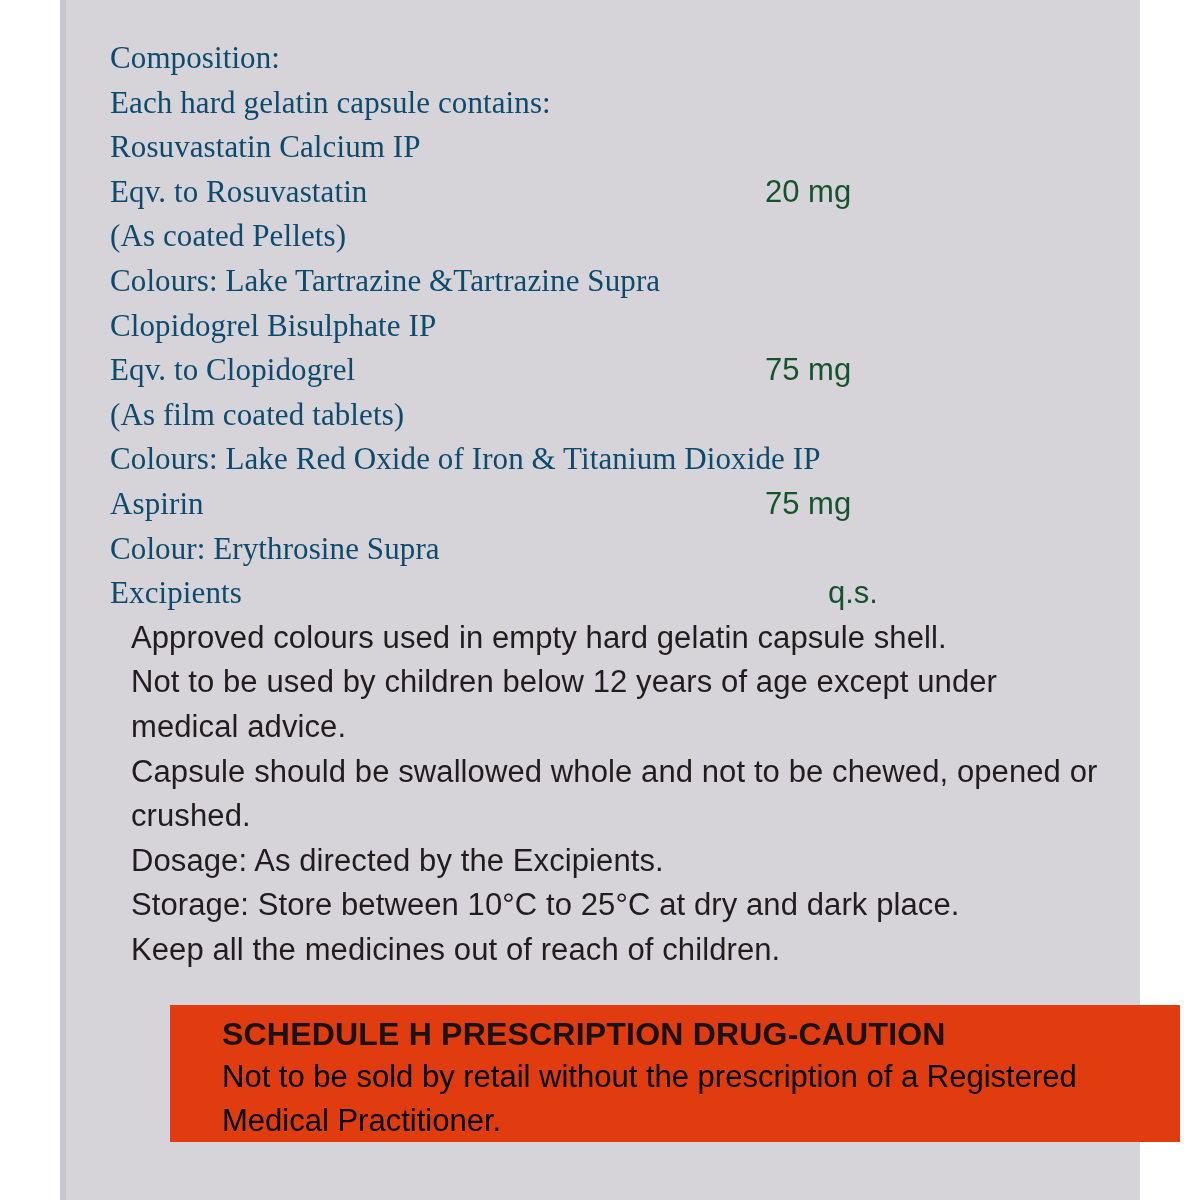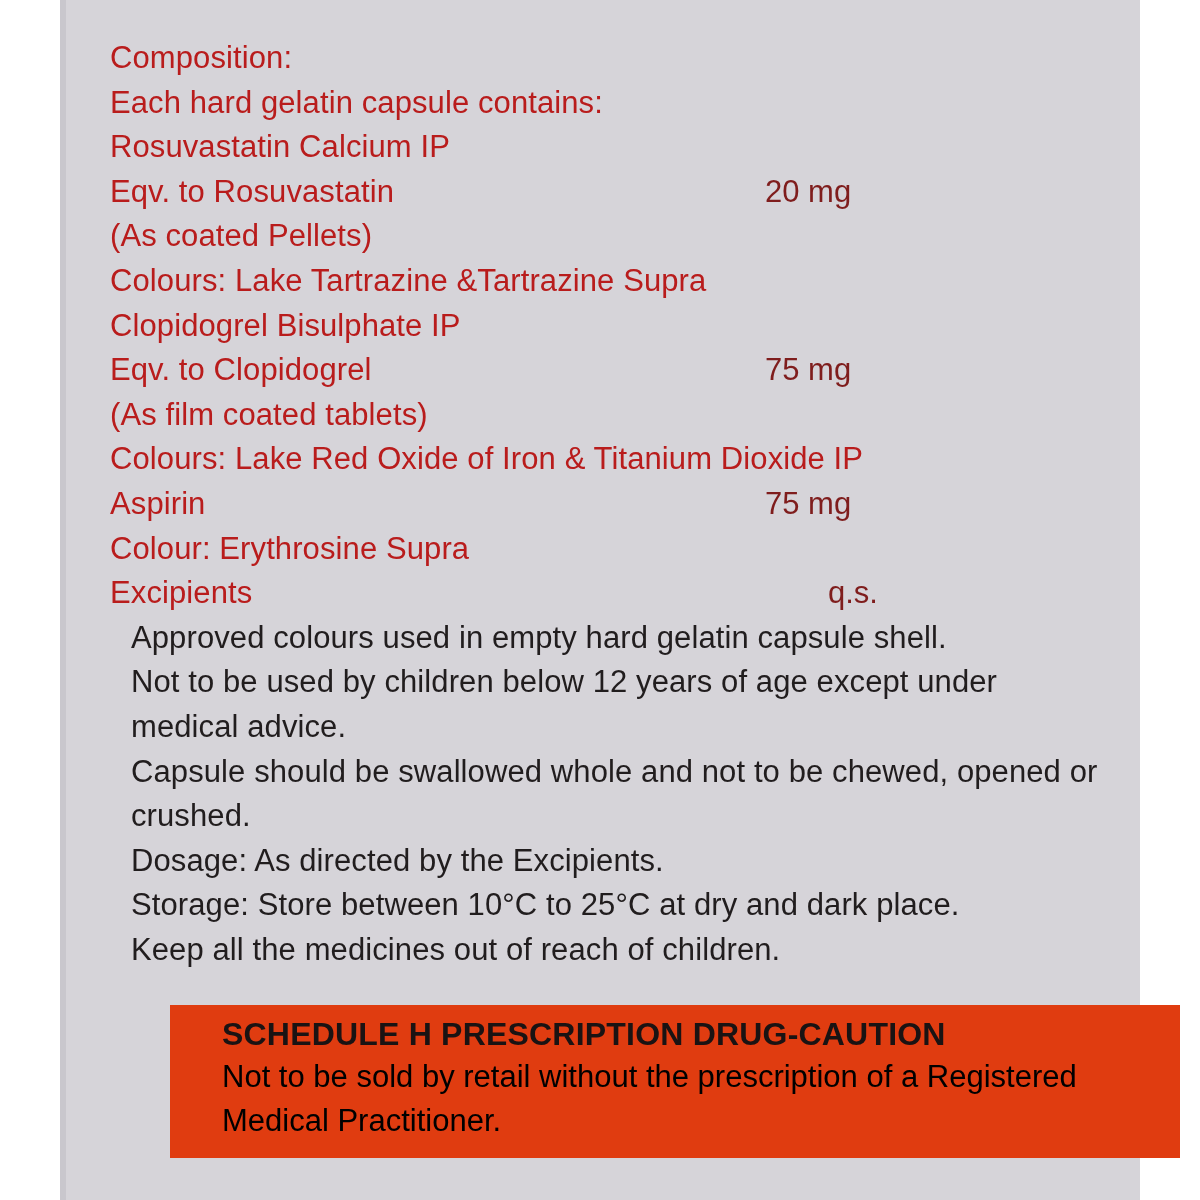--- a/index.html
+++ b/index.html
@@ -35,56 +35,57 @@
     width: 6px;
     background: #c9c7cd;
   }
   .content {
     position: absolute;
     left: 50px;
     top: 36px;
     width: 1000px;
   }
   .line {
-    color: #b91c1c;
+    color: #0c4a6e;
     font-size: 31px;
     line-height: 44.6px;
     letter-spacing: 0.1px;
     white-space: nowrap;
+    font-family: Liberation Serif, serif;
   }
   
   .row {
     position: relative;
     height: 44.6px;
   }
   .row .amount {
     position: absolute;
     left: 655px;
     top: 0;
-    color: #7f1d1d;
+    color: #14532d;
     font-size: 31px;
     line-height: 44.6px;
     white-space: nowrap;
   }
   .row .amount.qs {
     left: 718px;
   }
   .wrap {
     color: #211d1e;
     font-size: 31px;
     line-height: 44.6px;
     letter-spacing: 0.1px;
     margin-left: 21px;
   }
   .caution-box {
     position: absolute;
     left: 110px;
     top: 1005px;
     width: 1010px;
-    height: 153px;
+    height: 137px;
     background: #e03c10;
   }
   .caution-title {
     position: absolute;
     left: 52px;
     top: 7px;
     color: #1a1313;
     font-size: 32px;
     font-weight: bold;
     line-height: 44px;

